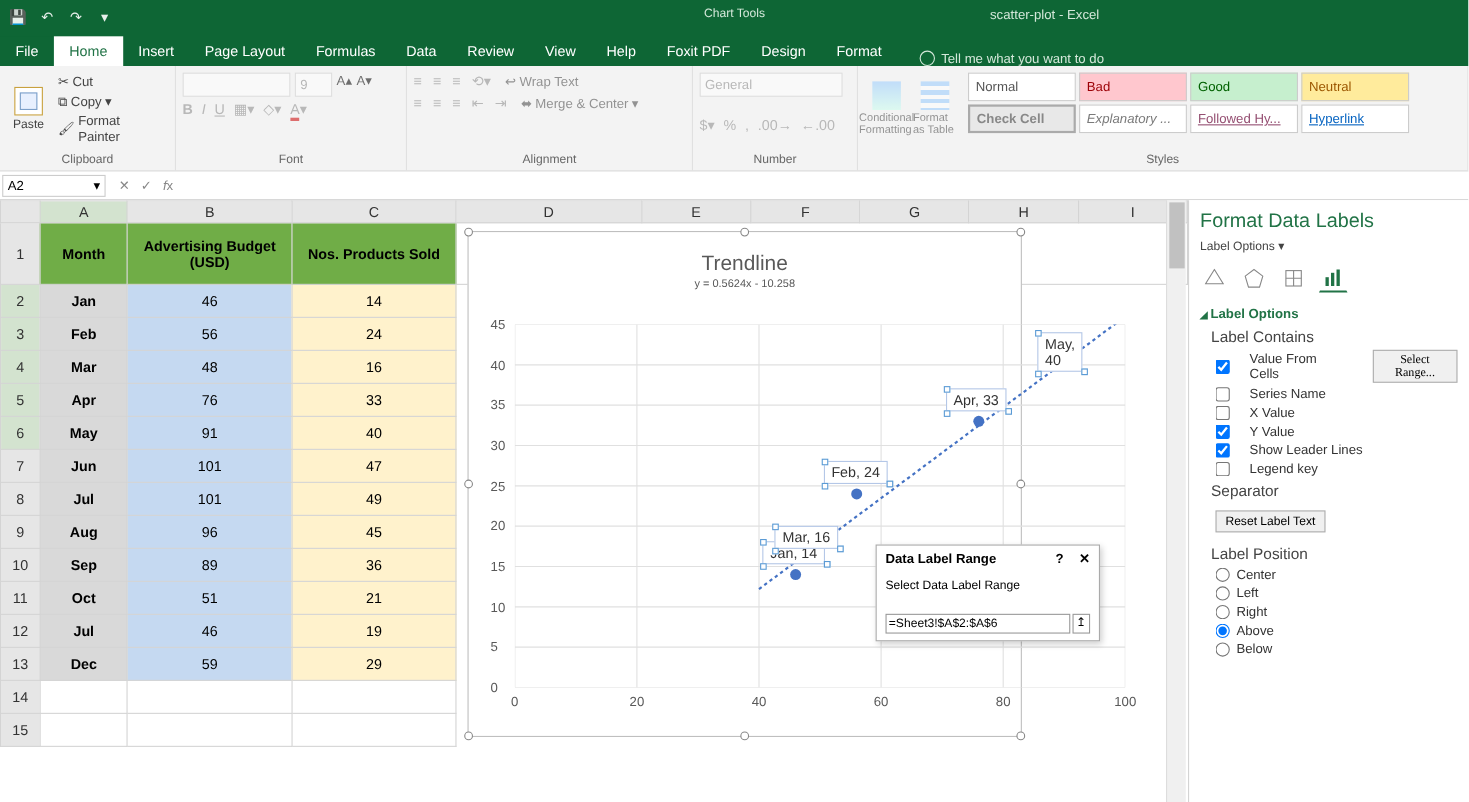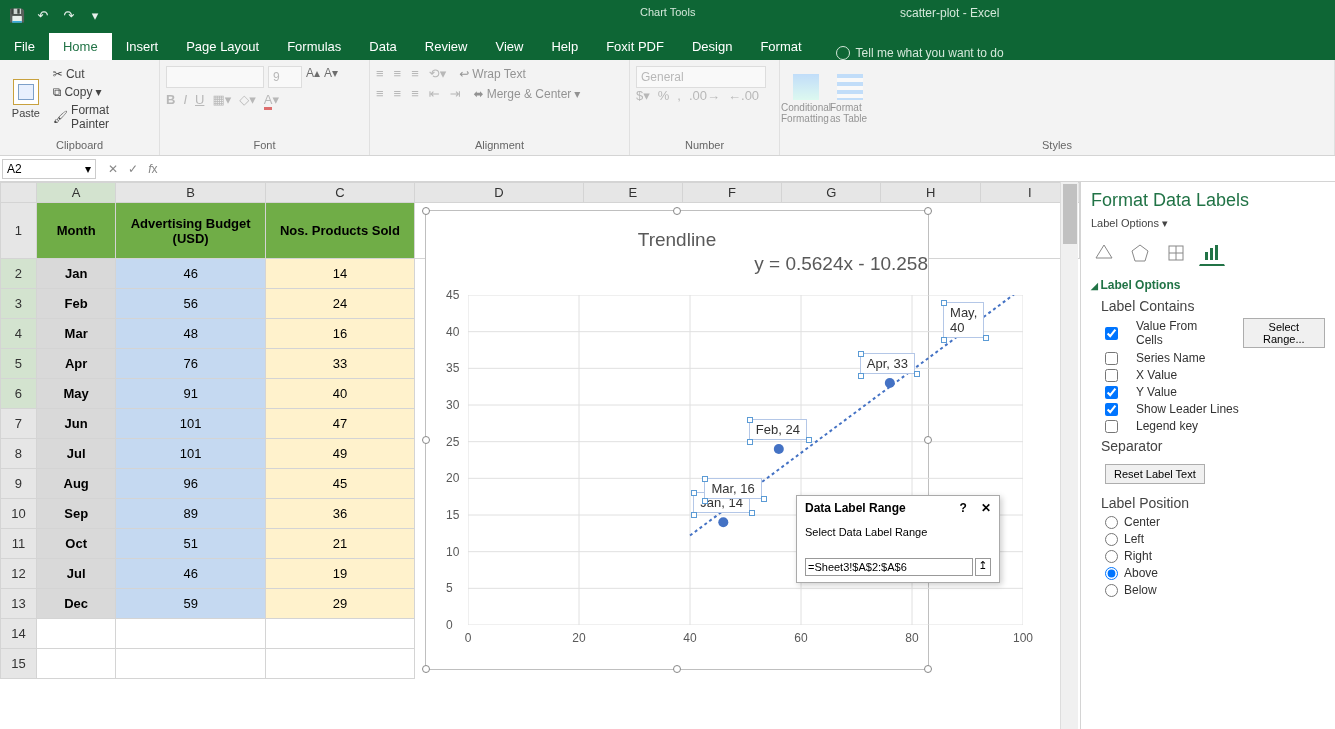--- a/index.html
+++ b/index.html
@@ -61,21 +61,21 @@
 .cellA { background: #d9d9d9; font-weight: bold; }
 .cellB { background: #c5d9f1; }
 .cellC { background: #fff2cc; }
 .dashed td:first-child { outline: 1px dashed #2e7d32; outline-offset: -1px; }
 .rowpad td { height: 30px; }
 
 
 .chartbox { position: absolute; left: 425px; top: 28px; width: 504px; height: 460px; background: #fff; border: 1px solid #bfbfbf; }
 .chartbox .handle { position: absolute; width: 8px; height: 8px; background: #fff; border: 1px solid #888; border-radius: 50%; }
 .chart-title { text-align: center; font-size: 19px; color: #595959; margin-top: 18px; }
-.chart-eq { text-align: right; font-size: 19px; color: #595959; margin-top: 2px; }
+.chart-eq { text-align: center; font-size: 10px; color: #595959; margin-top: 2px; }
 .plot { position: absolute; left: 42px; top: 84px; width: 555px; height: 330px; }
 .plot svg { width: 100%; height: 100%; }
 .ylabel { position: absolute; left: 18px; font-size: 12px; color: #595959; transform: translateY(-50%); }
 .xlabel { position: absolute; bottom: 24px; font-size: 12px; color: #595959; transform: translateX(-50%); }
 .dlabel { position: absolute; background: #fff; border: 1px solid #b4c7e7; font-size: 13px; color: #333; padding: 2px 6px; }
 .dlabel .h { position: absolute; width: 6px; height: 6px; background: #fff; border: 1px solid #5b9bd5; }
 
 
 .dialog { position: absolute; left: 795px; top: 516px; width: 204px; background: #fff; border: 1px solid #aaa; box-shadow: 2px 2px 6px rgba(0,0,0,.2); z-index: 50; }
 .dialog .dtitle { display: flex; justify-content: space-between; padding: 5px 8px; font-size: 12px; font-weight: bold; }
@@ -88,21 +88,21 @@
 
 .pane h2 { color: #217346; font-size: 18px; font-weight: normal; margin-bottom: 6px; }
 .pane .sub { font-size: 11px; color: #444; margin-bottom: 10px; }
 .pane .iconrow { display: flex; gap: 10px; margin-bottom: 12px; }
 .pane .picon { width: 26px; height: 26px; border: 1px solid transparent; display: flex; align-items: center; justify-content: center; }
 .pane .picon.active { border-bottom: 2px solid #217346; }
 .pane .section-hdr { color: #217346; font-size: 12px; font-weight: bold; margin: 6px 0; }
 .pane .section-hdr::before { content: "◢ "; font-size: 9px; }
 .pane .subhdr { font-size: 14px; color: #444; margin: 5px 0 4px 10px; }
 .pane label { display: flex; align-items: center; gap: 18px; font-size: 12px; color: #333; margin: 3px 0 3px 14px; }
-.pane .rangebtn { border: 1px solid #adadad; background: #f0f0f0; font-size: 11px; padding: 2px 6px; margin-left: 6px; }
+.pane .rangebtn { border: 1px solid #adadad; background: #f0f0f0; font-size: 11px; padding: 2px 6px; margin-left: 6px; font-family: Liberation Serif, serif; }
 .pane .resetbtn { border: 1px solid #adadad; background: #f0f0f0; font-size: 11px; padding: 3px 8px; margin: 6px 0 6px 14px; display: inline-block; }
 .pane .radio { display: flex; align-items: center; gap: 6px; font-size: 12px; color: #333; margin: 3px 0 3px 14px; }
 
 .vscroll { position: absolute; right: 257px; top: 0; width: 18px; height: 100%; background: #f0f0f0; border-left: 1px solid #ddd; }
 .vscroll .thumb { position: absolute; left: 2px; top: 2px; width: 14px; height: 60px; background: #c1c1c1; }
 </style>
 </head>
 <body>
 
 <div class="titlebar">
@@ -197,21 +197,21 @@
         <span>≡</span>
         <span>⇤</span>
         <span>⇥</span>
         <div class="rbtn"><span>⬌</span><span>Merge &amp; Center</span> ▾</div>
       </div>
     </div>
     <div class="group-label">Alignment</div>
   </div>
 
   <div class="group" style="width:150px">
-    <div class="group-body" style="flex-direction:column;gap:0;opacity:.55">
+    <div class="group-body" style="flex-direction:column;gap:18px;opacity:.55">
       <div class="dropdown-box" style="width:130px">General</div>
       <div style="display:flex;gap:8px;font-size:13px;color:#888">
         <span>$▾</span>
         <span>%</span>
         <span>,</span>
         <span>.00→</span>
         <span>←.00</span>
       </div>
     </div>
     <div class="group-label">Number</div>
@@ -219,20 +219,30 @@
 
   <div class="group" style="flex:1">
     <div class="group-body">
       <div class="bigbtn" style="opacity:.55">
         <div class="glyph" style="background:linear-gradient(#9cf,#cfe)"></div>
         <span style="font-size:10px;max-width:60px;white-space:normal">Conditional Formatting</span>
       </div>
       <div class="bigbtn" style="opacity:.55">
         <div class="glyph" style="background:repeating-linear-gradient(#9cf 0 4px,#fff 4px 8px)"></div>
         <span style="font-size:10px;max-width:50px;white-space:normal">Format as Table</span>
+      </div>
+      <div style="display:grid;grid-template-columns:repeat(4,1fr);gap:3px;margin-left:6px">
+        <div class="stylecell">Normal</div>
+        <div class="stylecell bad">Bad</div>
+        <div class="stylecell good">Good</div>
+        <div class="stylecell neutral">Neutral</div>
+        <div class="stylecell check">Check Cell</div>
+        <div class="stylecell expl">Explanatory ...</div>
+        <div class="stylecell fhyper">Followed Hy...</div>
+        <div class="stylecell hyper">Hyperlink</div>
       </div>
     </div>
     <div class="group-label">Styles</div>
   </div>
 </div>
 
 <div class="fbar">
   <div class="namebox">
       <span>A2</span>
       <span>▾</span>

